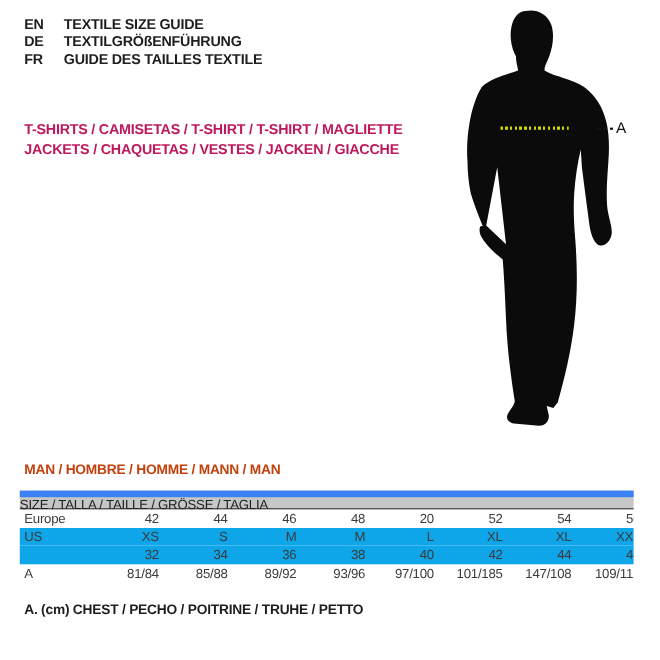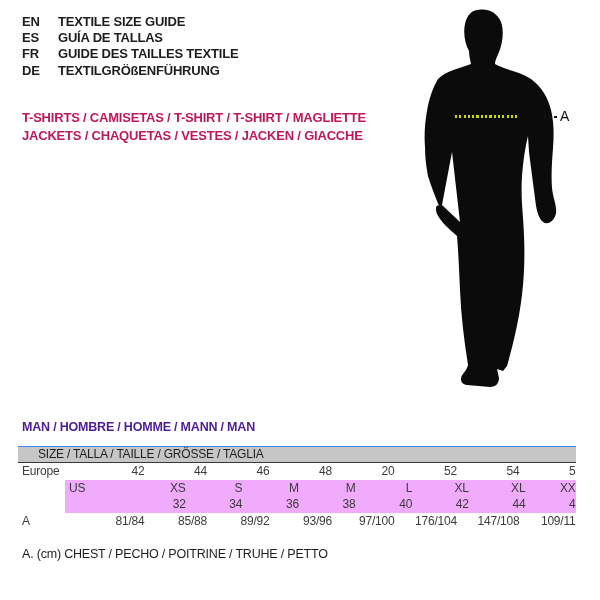--- a/index.html
+++ b/index.html
@@ -24,60 +24,56 @@
   .figure { position:absolute; left:415px; top:0; width:150px; height:398px; }
   .measure-line-body { position:absolute; left:455px; top:115px; width:62px; height:3px;
     background:repeating-linear-gradient(90deg, #ccd600 0 2.2px, transparent 2.2px 4.3px); }
   .measure-line-out { position:absolute; left:543px; top:115.5px; width:16px; height:2.5px;
     background:repeating-linear-gradient(90deg, #141414 0 3px, transparent 3px 5.6px); }
   .measure-label { position:absolute; left:560px; top:108px; font-size:14px;
     color:#111; letter-spacing:0; }
 
   
   .man-heading { position:absolute; left:22px; top:420px; font-size:12.5px;
-    font-weight:bold; letter-spacing:-0.2px; color:#4c1d95; white-space:nowrap; }
+    font-weight:bold; letter-spacing:-0.2px; color:#c2410c; white-space:nowrap; }
 
   
   .size-table { position:absolute; left:18px; top:446px; width:564px; }
   .table-header { height:17px; line-height:15px; background:#c6c6c6;
-    border-top:1px solid #3b82f6; border-bottom:1px solid #383838;
-    padding-left:20px; font-size:12px; letter-spacing:-0.2px; color:#222;
+    border-top:6px solid #3b82f6; border-bottom:1px solid #383838;
+    padding-left:0; font-size:12px; letter-spacing:-0.2px; color:#222;
     white-space:nowrap; }
   .t-row { display:grid; grid-template-columns:64px repeat(8, 1fr);
     height:16.5px; align-items:center; font-size:12px; color:#3b3b3b;
     letter-spacing:-0.2px;gap:17px; }
-  .t-row.shaded { background:#f0abfc;margin-left:47px; }
+  .t-row.shaded { background:#0ea5e9; }
   .t-label { padding-left:4px; text-align:left; }
   .t-cell { text-align:right; }
 
   
   .footnote { position:absolute; left:22px; top:547px; font-size:12.5px;
-    font-weight:normal; letter-spacing:-0.2px; color:#1d1d1d; white-space:nowrap; }
+    font-weight:bold; letter-spacing:-0.2px; color:#1d1d1d; white-space:nowrap; }
 </style>
 </head>
 <body>
 
 <div class="canvas">
 
   <div class="lang-block">
     <div class="lang-row">
       <span class="lang-code">EN</span>
       <span class="lang-title">TEXTILE SIZE GUIDE</span>
     </div>
     <div class="lang-row">
-      <span class="lang-code">ES</span>
-      <span class="lang-title">GUÍA DE TALLAS</span>
+      <span class="lang-code">DE</span>
+      <span class="lang-title">TEXTILGRÖßENFÜHRUNG</span>
     </div>
     <div class="lang-row">
       <span class="lang-code">FR</span>
       <span class="lang-title">GUIDE DES TAILLES TEXTILE</span>
-    </div>
-    <div class="lang-row">
-      <span class="lang-code">DE</span>
-      <span class="lang-title">TEXTILGRÖßENFÜHRUNG</span>
     </div>
   </div>
 
   <div class="cat-block">
     <div class="cat-line">T-SHIRTS / CAMISETAS / T-SHIRT / T-SHIRT / MAGLIETTE</div>
     <div class="cat-line">JACKETS / CHAQUETAS / VESTES / JACKEN / GIACCHE</div>
   </div>
 
   <svg class="figure" viewBox="0 0 150 398" width="150" height="398" aria-hidden="true">
     <path fill="#0b0b0b" fill-rule="evenodd" d="
@@ -164,21 +160,21 @@
       <span class="t-cell">46</span>
     </div>
 
     <div class="t-row">
       <span class="t-label">A</span>
       <span class="t-cell">81/84</span>
       <span class="t-cell">85/88</span>
       <span class="t-cell">89/92</span>
       <span class="t-cell">93/96</span>
       <span class="t-cell">97/100</span>
-      <span class="t-cell">176/104</span>
+      <span class="t-cell">101/185</span>
       <span class="t-cell">147/108</span>
       <span class="t-cell">109/112</span>
     </div>
   </div>
 
   <div class="footnote">A. (cm) CHEST / PECHO / POITRINE / TRUHE / PETTO</div>
 
 </div>
 
 </body></html>

